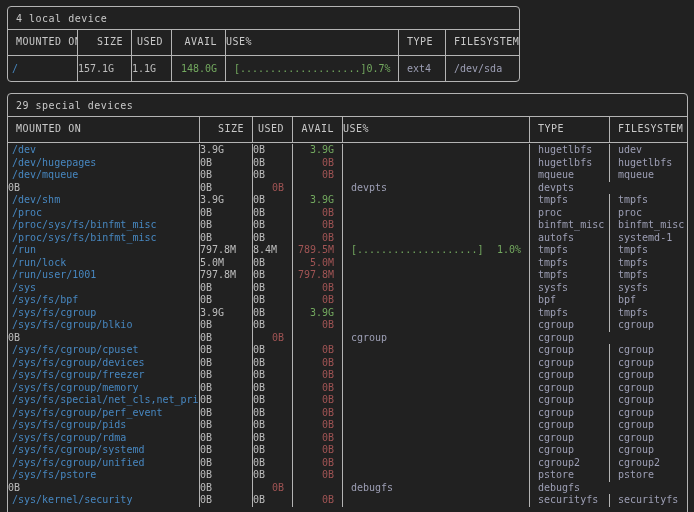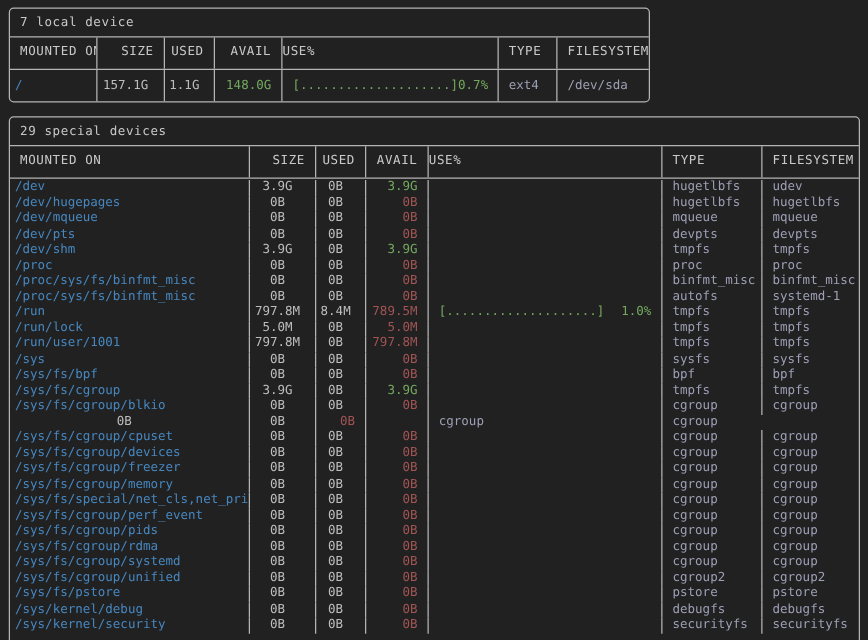--- a/index.html
+++ b/index.html
@@ -49,32 +49,32 @@
   .h-center{}
   .panel-local .row .cell{line-height:25px;height:25px;}
   .panel-special .row .cell{line-height:12.5px;height:12.5px;}
   .panel-special .rows{padding:1px 0 9px 0;}
   .cell{
     border-right:1px solid var(--border);
     white-space:nowrap;overflow:hidden;
   }
   .cell:last-child{border-right:none;}
   .c-mount{color:var(--blue);padding-left:4px;}
-  .c-size,.c-used{color:var(--gray);text-align:center;padding-right:8px;}
+  .c-size,.c-used{color:var(--gray);text-align:left;padding-right:8px;}
   .c-avail{text-align:right;padding-right:8px;}
   .c-avail.ok{color:var(--green);}
   .c-avail.low{color:var(--red);}
   .c-use{display:flex;justify-content:space-between;color:var(--green);padding:0 8px;}
   .c-type,.c-fs{color:var(--lav);padding-left:8px;}
 </style>
 </head>
 <body>
 
 <div class="panel panel-local">
-  <div class="panel-title">7 local device</div>
+  <div class="panel-title">4 local device</div>
   <div class="hdr-row">
     <div class="hdr-cell h-left">MOUNTED ON</div>
     <div class="hdr-cell h-right">SIZE</div>
     <div class="hdr-cell h-right">USED</div>
     <div class="hdr-cell h-right">AVAIL</div>
     <div class="hdr-cell h-center">USE%</div>
     <div class="hdr-cell h-left">TYPE</div>
     <div class="hdr-cell h-left">FILESYSTEM</div>
   </div>
   <div class="rows">
@@ -135,21 +135,20 @@
         <div class="cell c-used">0B</div>
         <div class="cell c-avail low">0B</div>
         <div class="cell c-use">
           <span></span>
           <span></span>
         </div>
         <div class="cell c-type">mqueue</div>
         <div class="cell c-fs">mqueue</div>
       </div>
       <div class="row">
-        <div class="cell c-mount">/dev/pts</div>
         <div class="cell c-size">0B</div>
         <div class="cell c-used">0B</div>
         <div class="cell c-avail low">0B</div>
         <div class="cell c-use">
           <span></span>
           <span></span>
         </div>
         <div class="cell c-type">devpts</div>
         <div class="cell c-fs">devpts</div>
       </div>
@@ -422,21 +421,20 @@
         <div class="cell c-used">0B</div>
         <div class="cell c-avail low">0B</div>
         <div class="cell c-use">
           <span></span>
           <span></span>
         </div>
         <div class="cell c-type">pstore</div>
         <div class="cell c-fs">pstore</div>
       </div>
       <div class="row">
-        <div class="cell c-mount">/sys/kernel/debug</div>
         <div class="cell c-size">0B</div>
         <div class="cell c-used">0B</div>
         <div class="cell c-avail low">0B</div>
         <div class="cell c-use">
           <span></span>
           <span></span>
         </div>
         <div class="cell c-type">debugfs</div>
         <div class="cell c-fs">debugfs</div>
       </div>

